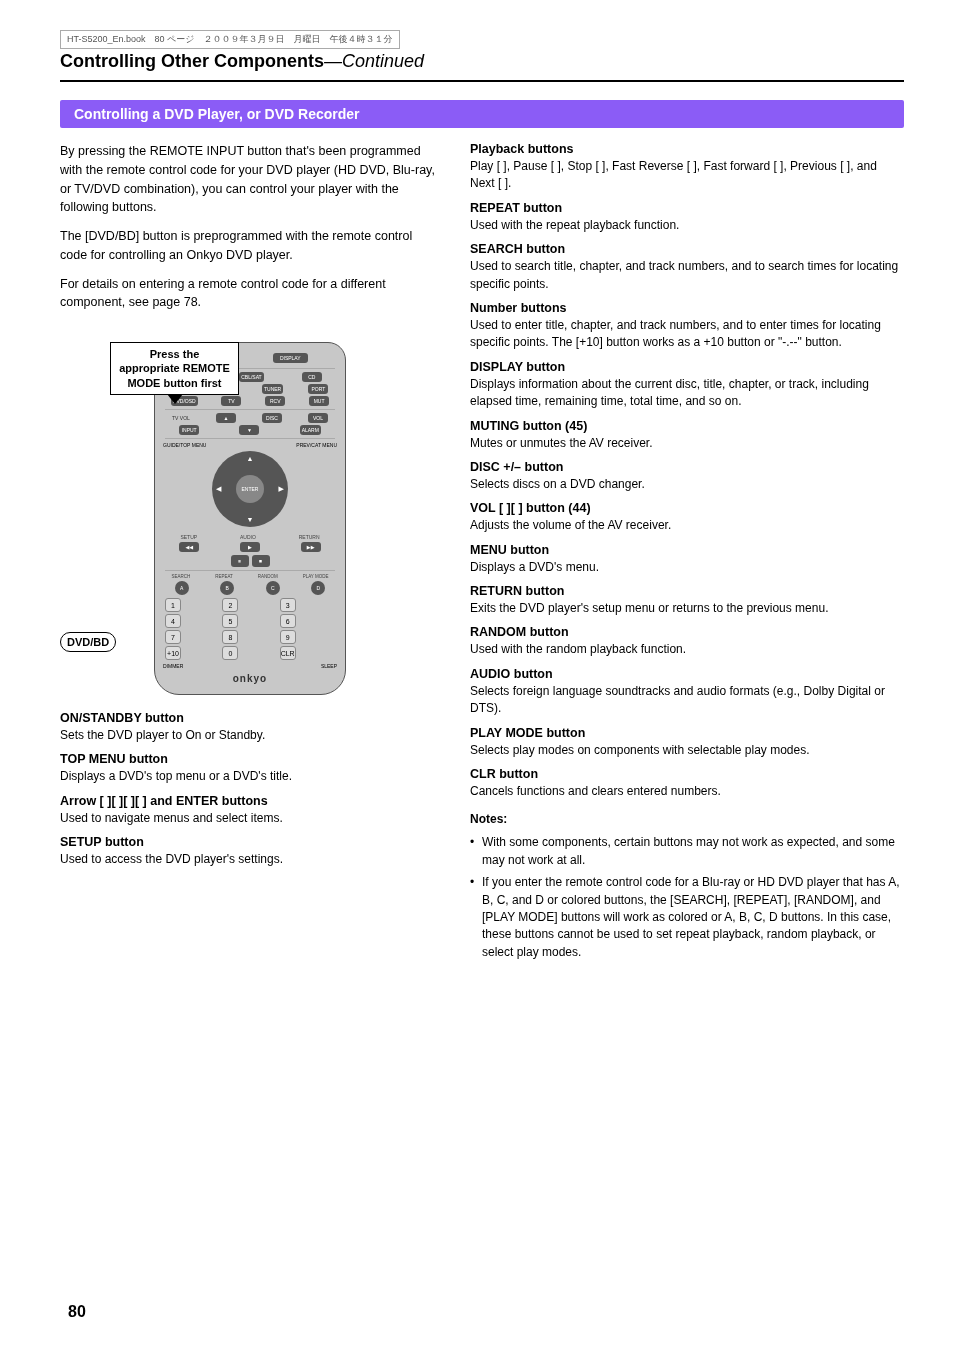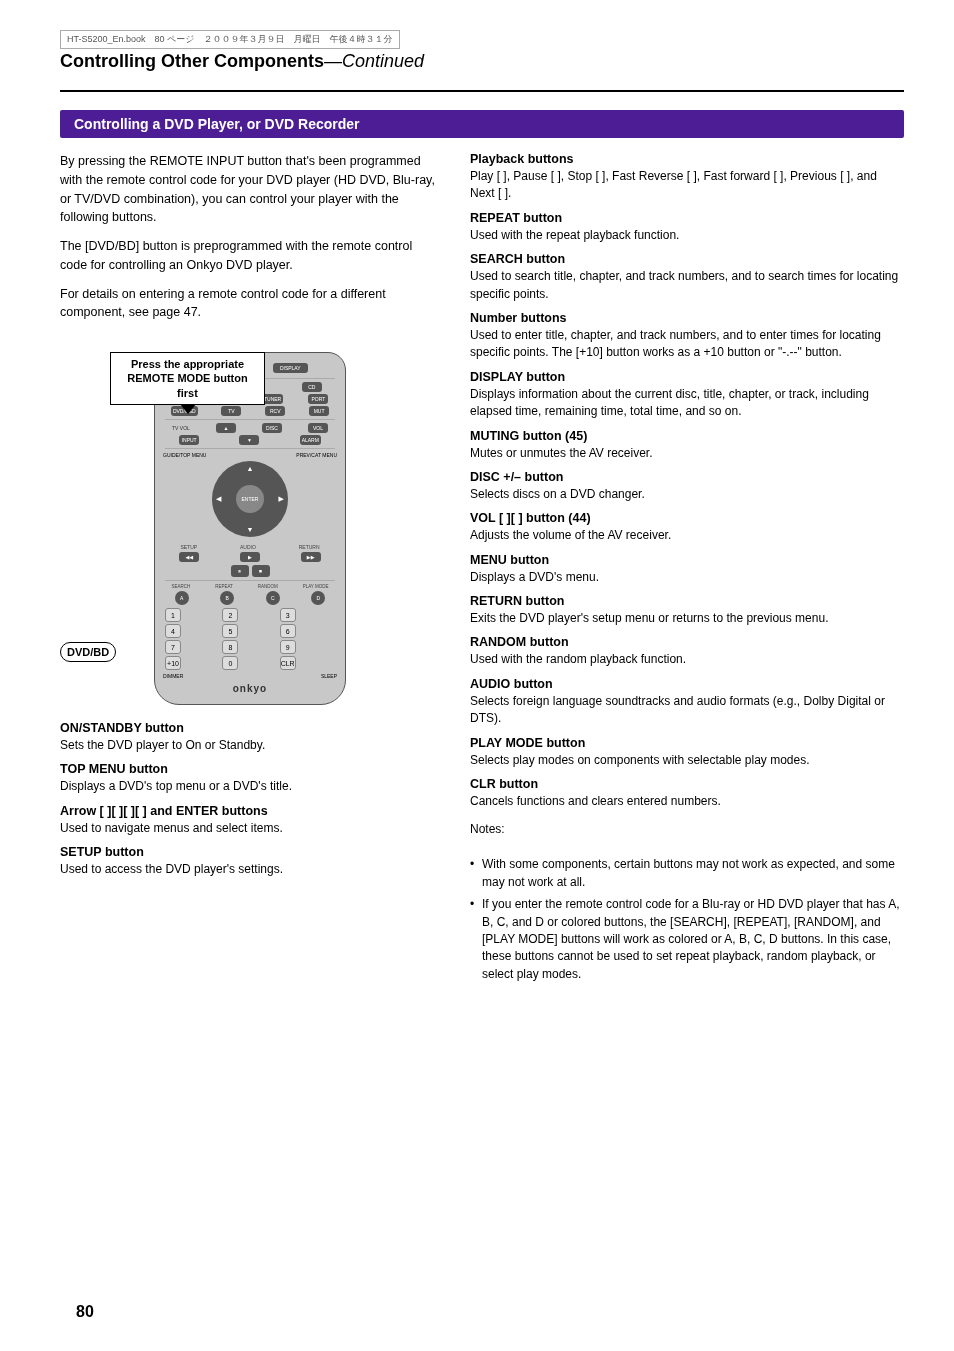--- a/index.html
+++ b/index.html
@@ -42,31 +42,31 @@
       padding: 2px 6px;
       margin-bottom: 2px;
       display: inline-block;
     }
 
     
     .main-heading {
       font-size: 18px;
       font-weight: bold;
       border-bottom: 2px solid #000;
-      padding-bottom: 18px;
+      padding-bottom: 8px;
       margin-bottom: 18px;
     }
     .main-heading .continued {
       font-style: italic;
       font-weight: normal;
     }
 
     
     .section-box {
-      background: #4c1d95;
+      background: #8b5cf6;
       color: #fff;
       font-size: 14px;
       font-weight: bold;
       padding: 6px 14px;
       margin-bottom: 14px;
       border-radius: 2px;
     }
 
     
     .two-col {
@@ -101,21 +101,21 @@
       position: absolute;
       top: 0;
       left: 50px;
       background: #fff;
       border: 1.5px solid #000;
       padding: 4px 8px;
       font-size: 11px;
       font-weight: bold;
       text-align: center;
       z-index: 10;
-      width: 155px;
+      width: 129px;
       line-height: 1.3;
     }
     .callout-box::after {
       content: '';
       position: absolute;
       bottom: -10px;
       left: 50%;
       transform: translateX(-50%);
       border-left: 8px solid transparent;
       border-right: 8px solid transparent;
@@ -160,22 +160,22 @@
       margin-bottom: 6px;
     }
 
     
     .notes-section {
       margin-top: 12px;
       font-size: 12px;
     }
 
     .notes-title {
-      font-weight: normal;
-      margin-bottom: 20px;
+      font-weight: bold;
+      margin-bottom: 8px;
     }
 
     .notes-section ul {
       list-style: none;
       padding: 0;
     }
 
     .notes-section ul li {
       padding-left: 12px;
       position: relative;
@@ -186,21 +186,21 @@
     .notes-section ul li::before {
       content: '•';
       position: absolute;
       left: 0;
     }
 
     
     .page-number {
       position: absolute;
       bottom: 30px;
-      left: 76px;
+      left: 68px;
       font-size: 16px;
       font-weight: bold;
     }
 
     
     .remote-body {
       width: 192px;
       background: #c8c8c8;
       border-radius: 18px 18px 25px 25px;
       border: 1.5px solid #555;
@@ -354,21 +354,21 @@
 
   
   <div class="section-box">Controlling a DVD Player, or DVD Recorder</div>
 
   
   <div class="two-col">
 
     <div class="left-col">
       <p class="body-text">By pressing the REMOTE INPUT button that's been programmed with the remote control code for your DVD player (HD DVD, Blu-ray, or TV/DVD combination), you can control your player with the following buttons.</p>
       <p class="body-text">The [DVD/BD] button is preprogrammed with the remote control code for controlling an Onkyo DVD player.</p>
-      <p class="body-text">For details on entering a remote control code for a different component, see page 47.</p>
+      <p class="body-text">For details on entering a remote control code for a different component, see page 78.</p>
 
       <div class="remote-diagram">
 
         <div class="callout-box">
           <span>Press the appropriate REMOTE MODE button first</span>
         </div>
 
         <div class="dvd-bd-label">DVD/BD</div>
 
         <div class="remote-svg-wrapper">

